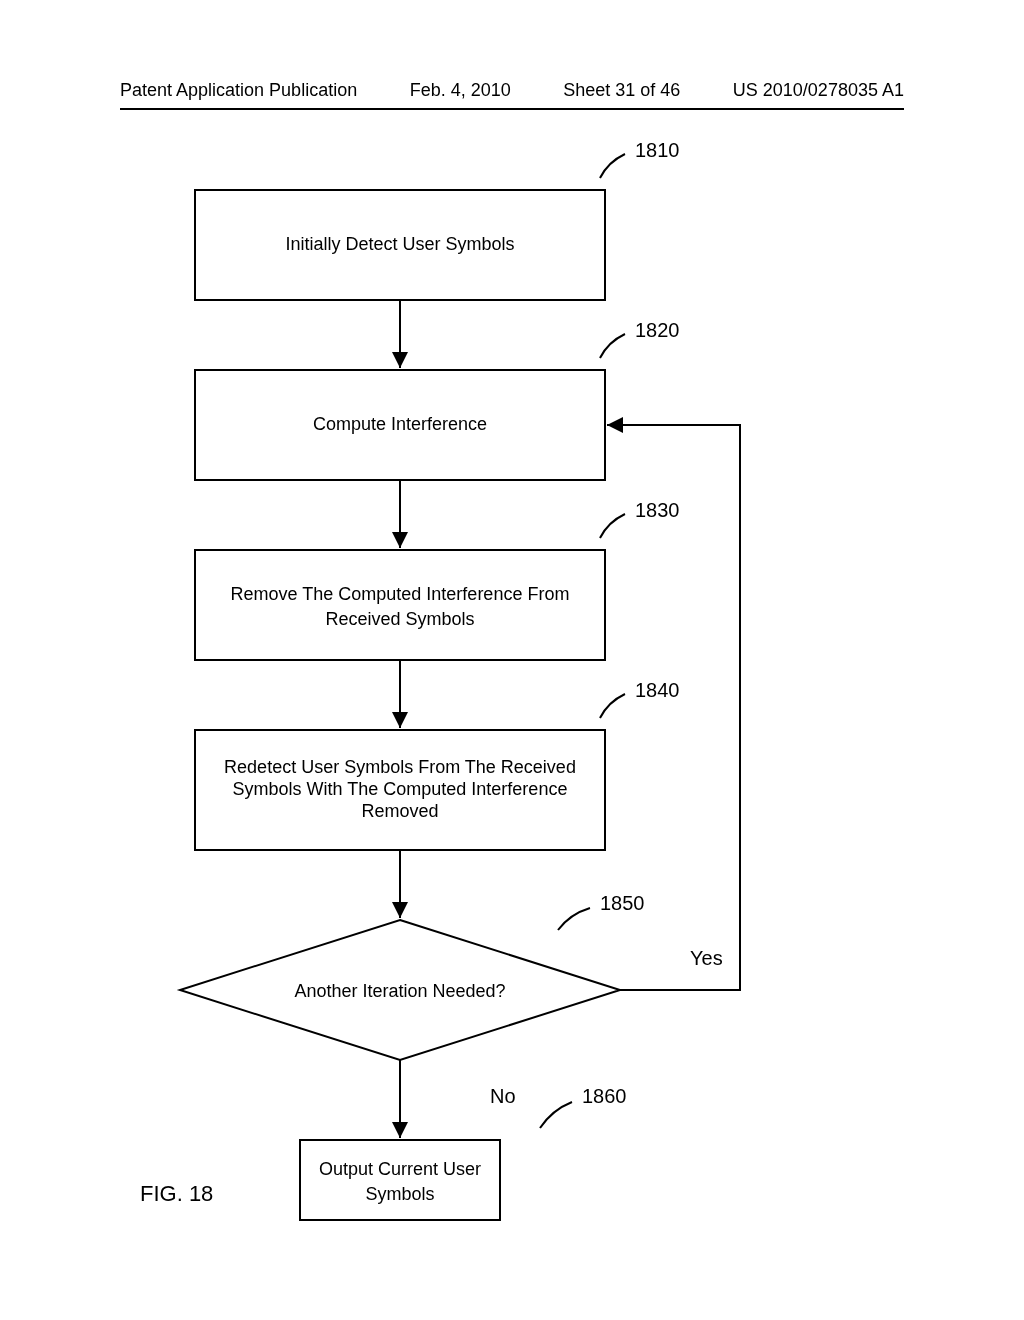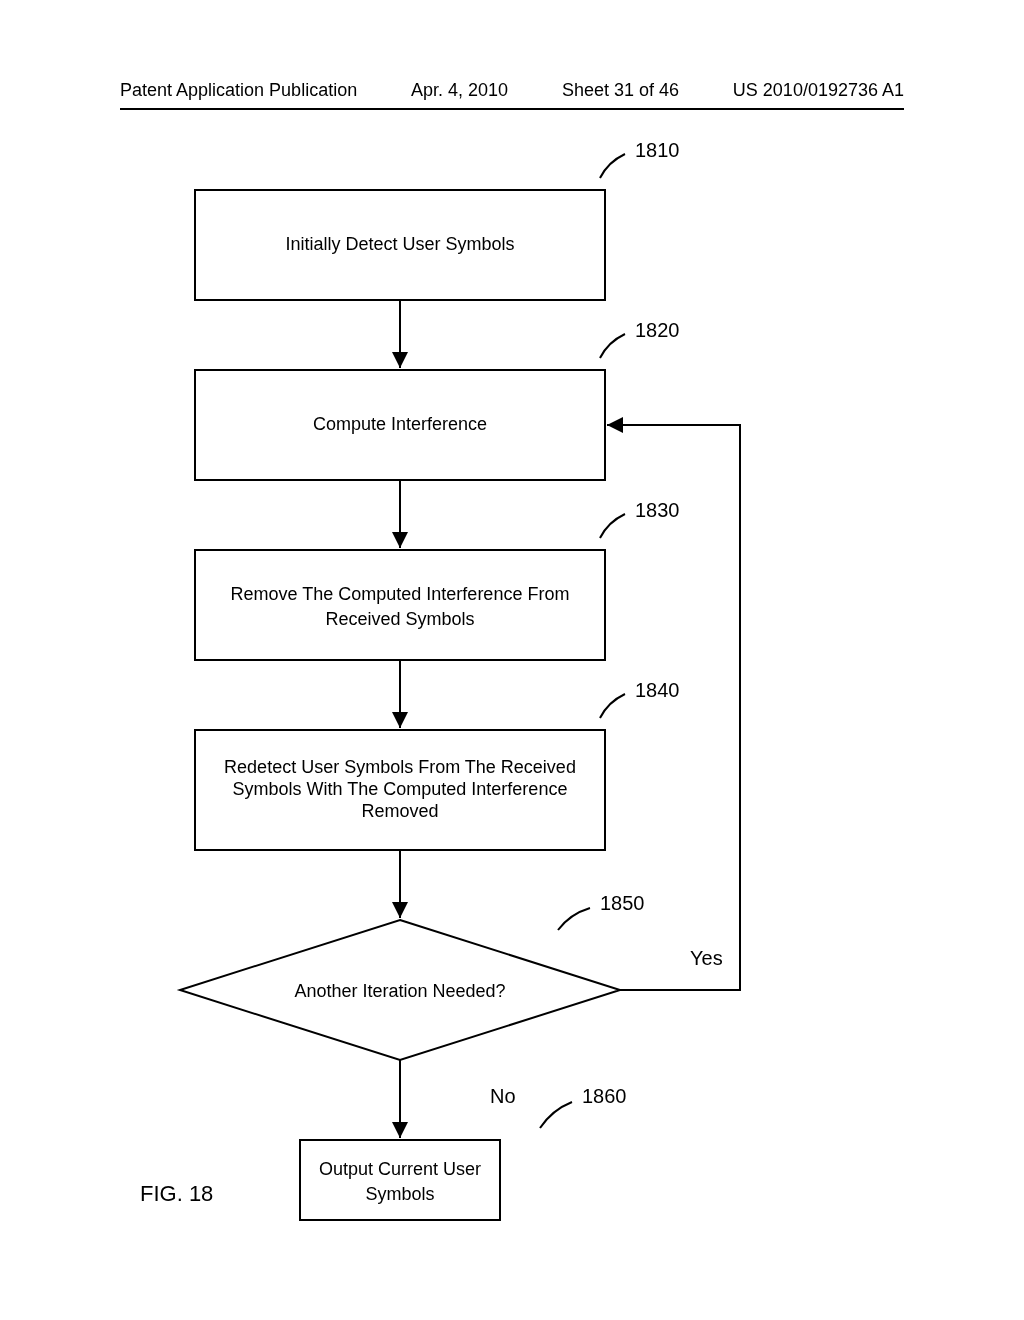--- a/index.html
+++ b/index.html
@@ -61,23 +61,23 @@
     dominant-baseline: middle;
   }
 </style>
 </head>
 <body>
 
 <div class="page">
 
   <div class="header">
     <span class="pub">Patent Application Publication</span>
-    <span>Apr. 4, 2010</span>
+    <span>Feb. 4, 2010</span>
     <span>Sheet 31 of 46</span>
-    <span class="pub">US 2010/0192736 A1</span>
+    <span class="pub">US 2010/0278035 A1</span>
   </div>
   <div class="hr"></div>
 
   <svg viewBox="0 0 1024 1170">
     <defs>
       <marker id="arrowhead" markerWidth="12" markerHeight="12" refX="10" refY="6" orient="auto">
         <path d="M2,2 L10,6 L2,10 Z" fill="#000"></path>
       </marker>
     </defs>
 

